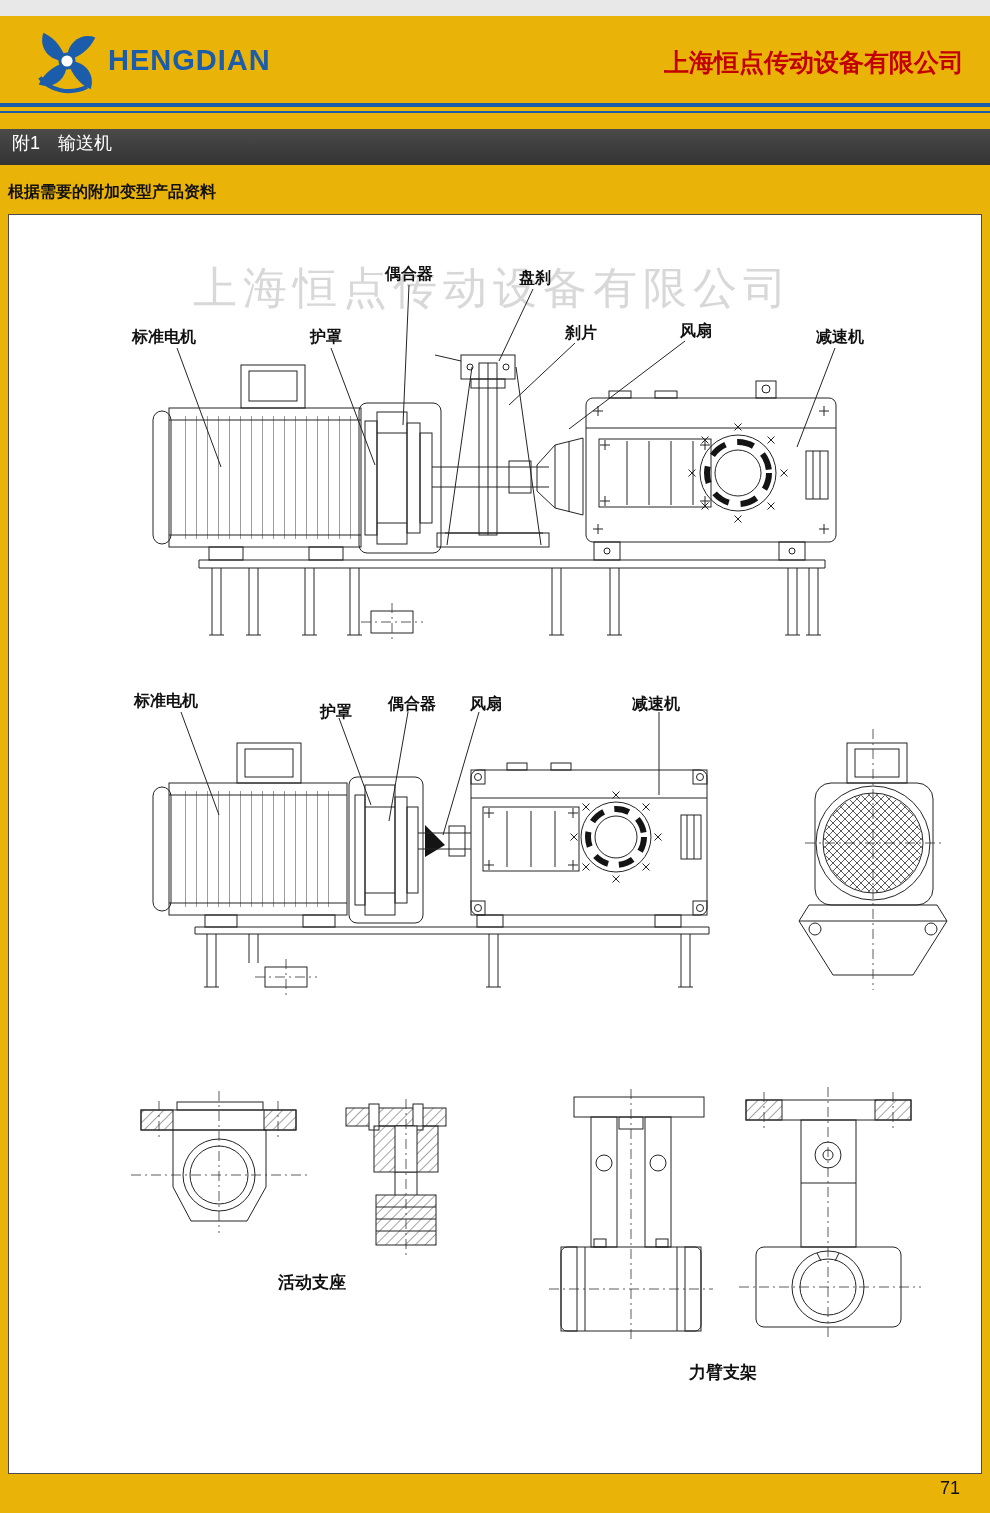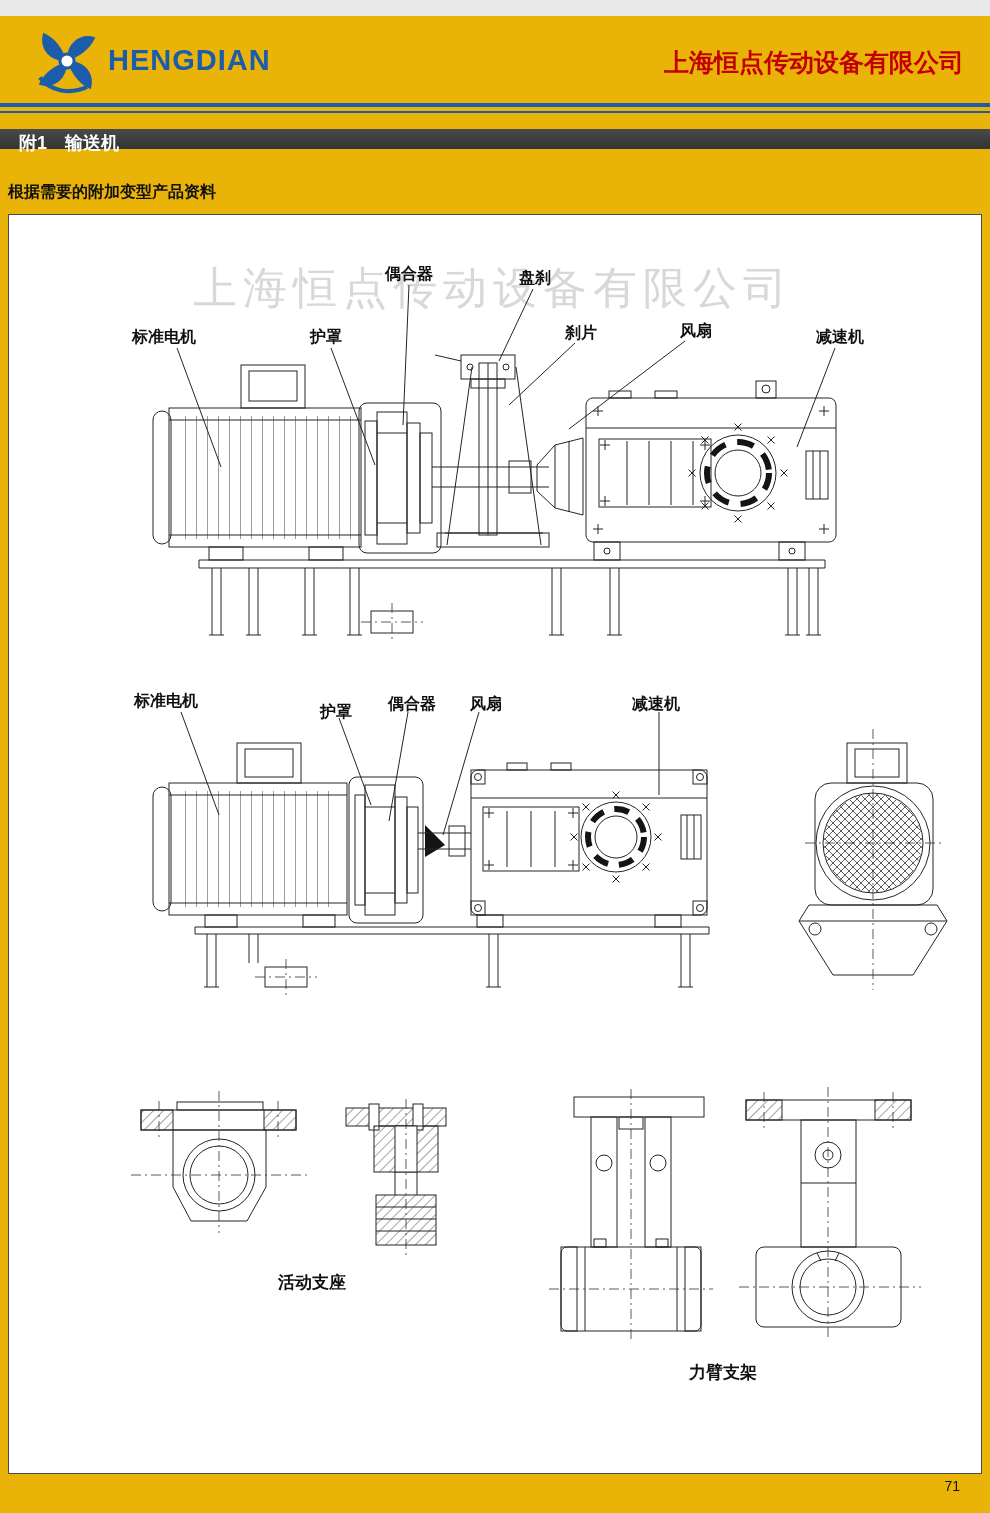--- a/index.html
+++ b/index.html
@@ -4,26 +4,26 @@
 <style>
   *{margin:0;padding:0;box-sizing:border-box}
   html,body{background:#e8e8e8}
   body{font-family:"Liberation Sans",sans-serif}
   .page{position:relative;width:990px;height:1513px;background:#eab308;margin:16px auto;overflow:hidden}
   .logo{position:absolute;left:34px;top:12px;width:66px;height:66px}
   .brand{position:absolute;left:108px;top:28px;font-size:29px;font-weight:700;color:#1b5cab;letter-spacing:1px}
   .company{position:absolute;right:26px;top:30px;font-size:25px;font-weight:700;color:#c30000;font-family:"Liberation Serif",serif}
   .rule-thick{position:absolute;left:0;top:87px;width:990px;height:4px;background:#1b5cab}
   .rule-thin{position:absolute;left:0;top:95px;width:990px;height:2px;background:#1b5cab}
-  .section-bar{position:absolute;left:0;top:113px;width:990px;height:20px;background:linear-gradient(#4a4a4a,#333);color:#fff;
-               font-size:18px;font-weight:700;line-height:28px;padding-left:19px;white-space:pre}
+  .section-bar{position:absolute;left:0;top:113px;width:990px;height:36px;background:linear-gradient(#4a4a4a,#333);color:#fff;
+               font-size:18px;font-weight:400;line-height:28px;padding-left:12px;white-space:pre}
   .subtitle{position:absolute;left:8px;top:166px;font-size:16px;font-weight:700;color:#111}
   .frame{position:absolute;left:8px;top:198px;width:974px;height:1260px;border:1px solid #4c4c4c;background:#fff}
   .frame svg{position:absolute;left:0;top:0}
-  .pageno{position:absolute;right:30px;top:1462px;font-size:14px;color:#111}
+  .pageno{position:absolute;right:30px;top:1462px;font-size:18px;color:#111}
 
   svg .ln{stroke:#242424;stroke-width:1;fill:none}
   svg .lnf{stroke:#242424;stroke-width:1;fill:#fff}
   svg .fill-dark{fill:#141414;stroke:none}
   svg .ring{stroke:#141414;stroke-width:6;fill:none}
   svg .cl{stroke:#333;stroke-width:0.8;fill:none;stroke-dasharray:10 4 2 4}
   svg .lbl{fill:#101010;font-size:16px;font-weight:600;font-family:"Liberation Sans",sans-serif}
   svg .cap{fill:#101010;font-size:17px;font-weight:700;font-family:"Liberation Sans",sans-serif}
   svg .wm{fill:#d8d8d8;font-size:44px;letter-spacing:6px;font-family:"Liberation Sans",sans-serif}
 </style>

